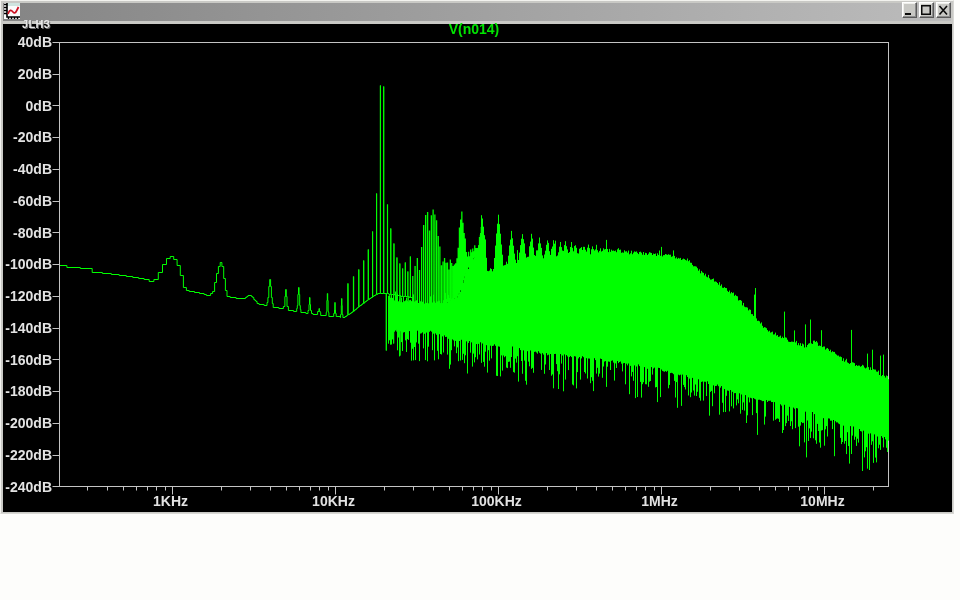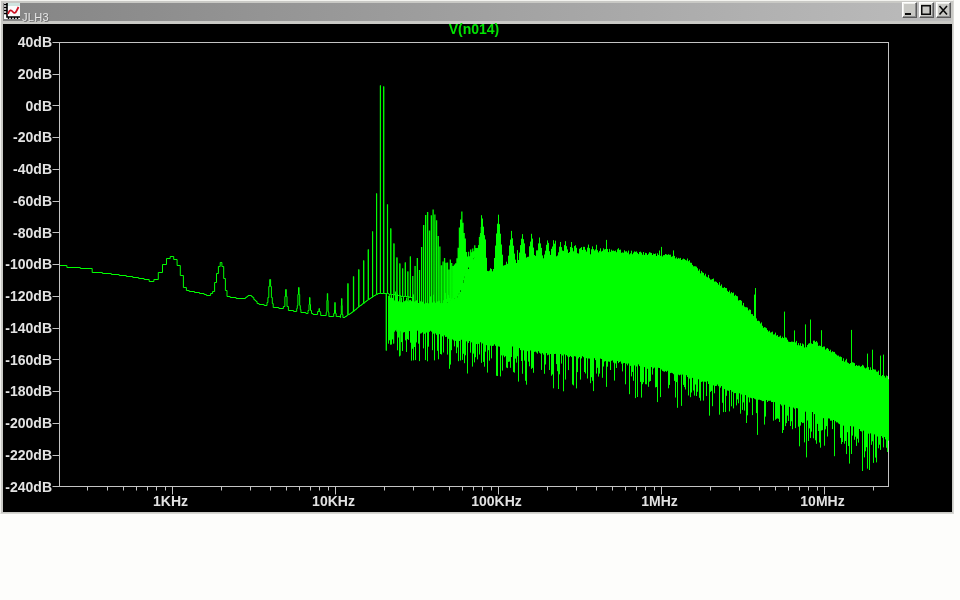--- a/index.html
+++ b/index.html
@@ -1,20 +1,20 @@
 <!DOCTYPE html>
 <html><head><meta charset="utf-8"><style>
 html,body{margin:0;padding:0;background:#fdfdfb;width:960px;height:600px;overflow:hidden}
 *{box-sizing:border-box;font-family:"Liberation Sans",sans-serif;-webkit-font-smoothing:antialiased}
 #win{position:absolute;left:0;top:0;width:954px;height:514px;background:#c9c9c5}
 #win .outer{position:absolute;left:0;top:0;right:0;bottom:0;border:1px solid #f2f2ee;border-right-color:#d8d8d4;border-bottom-color:#d8d8d4}
 #client{position:absolute;left:3px;top:24px;width:949px;height:488px;background:#000}
 #tbar{position:absolute;left:3px;top:3px;width:948px;height:18px;background:linear-gradient(to right,#858585,#bcbcbc)}
 #ticon{position:absolute;left:4px;top:3px;width:16px;height:16px}
-#ttext{position:absolute;left:22px;top:11px;opacity:0.999;font-size:11px;font-weight:normal;color:#e8e8e8;text-shadow:1px 1px 0 #6f6f6f;letter-spacing:0.3px}
+#ttext{position:absolute;left:22px;top:18px;opacity:0.999;font-size:11px;font-weight:bold;color:#e8e8e8;text-shadow:1px 1px 0 #6f6f6f;letter-spacing:0.3px}
 .btn{position:absolute;top:2px;width:15px;height:16px;background:#c8c8c4;border:1px solid #ffffff;border-right-color:#5a5a5a;border-bottom-color:#5a5a5a;box-shadow:inset -1px -1px 0 #8c8c8c,inset 1px 1px 0 #efefeb}
 #bmin{left:902px}#bmax{left:919px}#bcls{left:936px}
 svg text{font-weight:bold;fill:#e2e2e2;font-size:14px}
 </style></head><body>
 <div id="win">
  <div id="client"></div>
  <div id="tbar"></div>
  <div id="ticon"><svg width="16" height="16" viewBox="0 0 16 16">
    <rect x="0" y="0" width="16" height="16" fill="#fbfbfb"></rect>
    <rect x="3" y="0" width="13" height="3" fill="#cfe4df"></rect>

